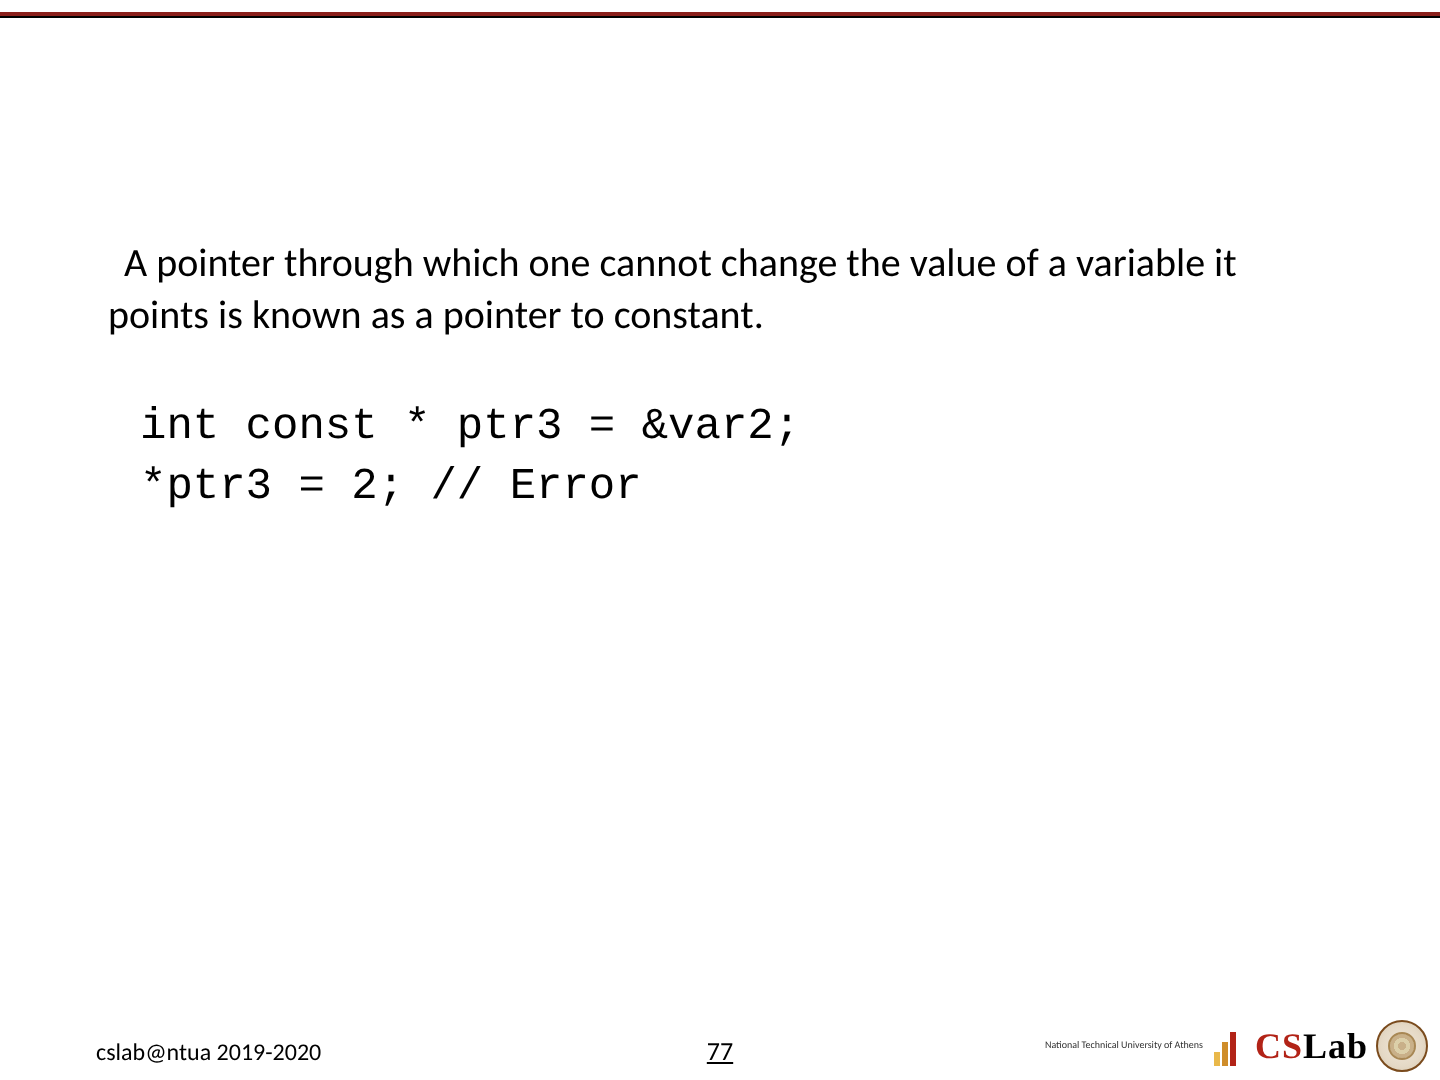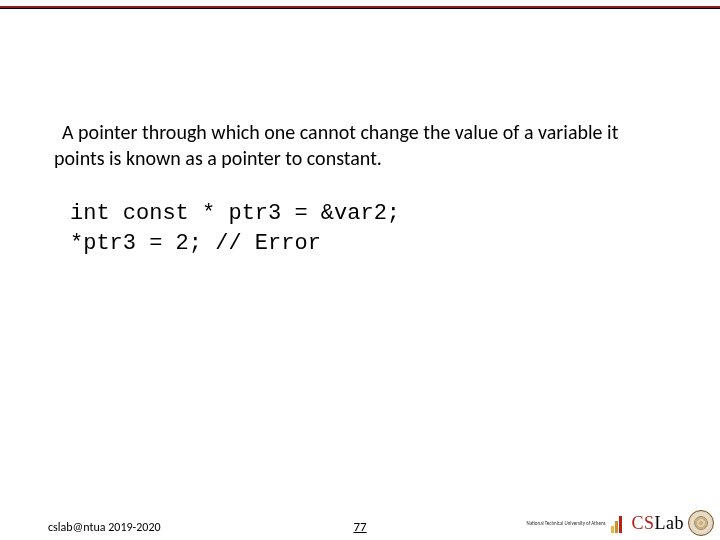--- a/index.html
+++ b/index.html
@@ -78,21 +78,21 @@
   .footer-right {
     position: absolute;
     right: 6px;
     bottom: 0;
     display: flex;
     align-items: center;
     gap: 4px;
   }
   .logo-cslab {
     font-family: Georgia, "Times New Roman", serif;
-    font-weight: 400;
+    font-weight: 700;
     font-size: 18px;
     letter-spacing: 0.5px;
   }
   .logo-cslab .c-red { color: #b22317; }
   .logo-cslab .c-black { color: #000; }
   .logo-bars {
     display: inline-block;
     width: 14px;
     height: 18px;
     margin-right: 2px;

